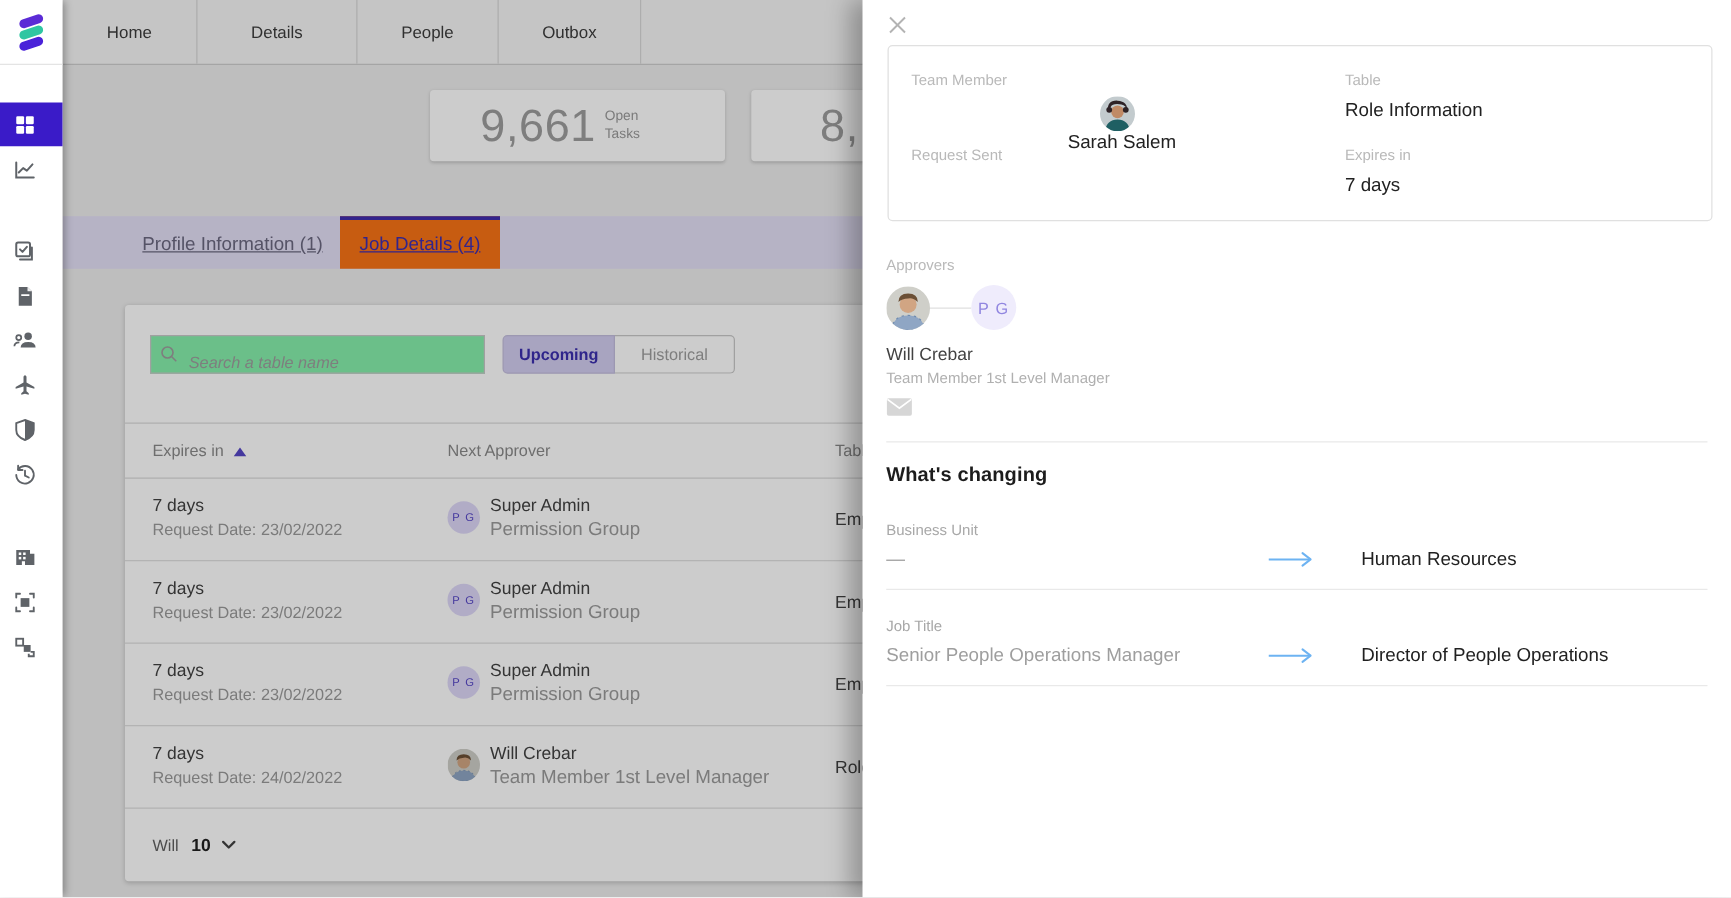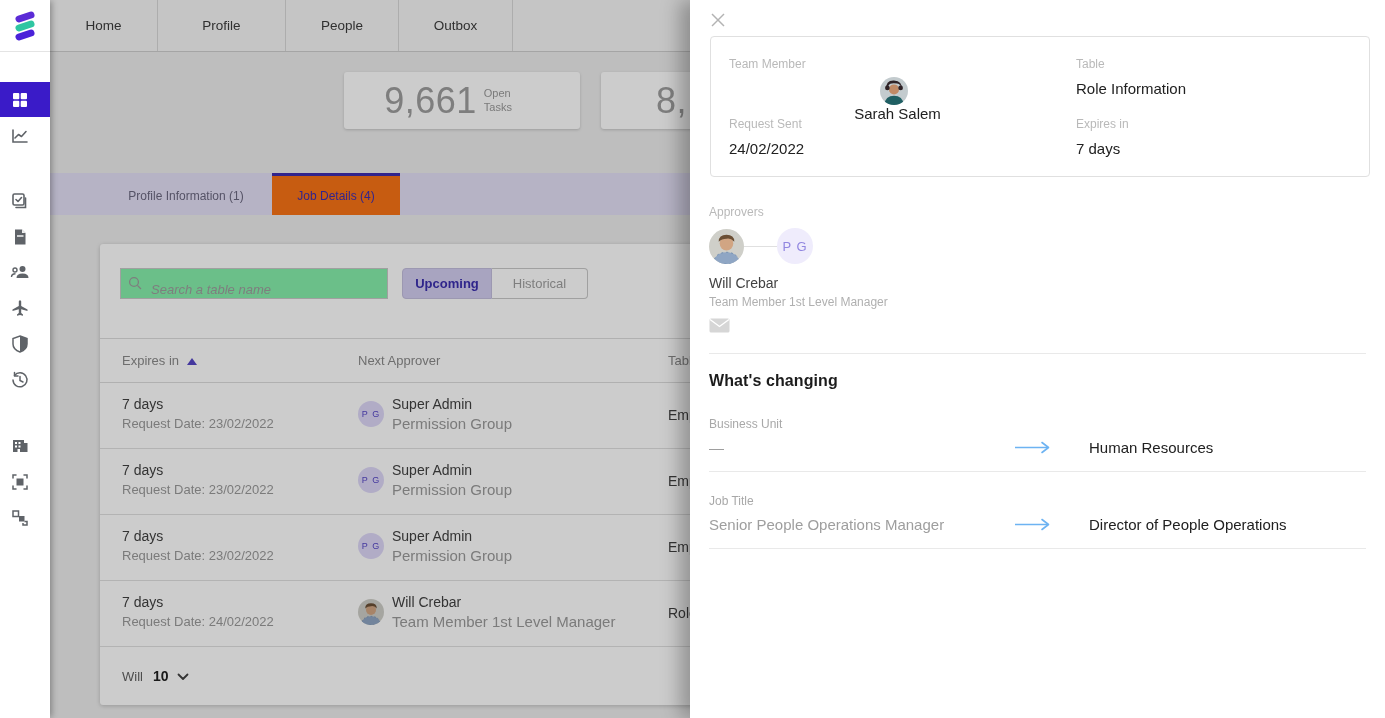--- a/index.html
+++ b/index.html
@@ -22,21 +22,21 @@
                box-shadow:0 1px 3px rgba(0,0,0,0.18); display:flex; align-items:center; justify-content:center; }
   .stat-1 { left:89px;  width:233px; }
   .stat-2 { left:344px; width:236px; }
   .stat-3 { left:601px; width:236px; justify-content:flex-start; padding-left:55px; }
   .stat-value { font-size:36px; font-weight:300; color:#9e9e9e; letter-spacing:0.5px; }
   .stat-label { font-size:11px; color:#9a9a9a; width:56px; margin-left:7px; line-height:1.25; }
 
   .tabstrip { position:absolute; left:50px; right:0; top:173px; height:42px; background:#e4e0f7;
               display:flex; padding-left:50px; }
   .page-tab { height:100%; display:flex; align-items:center; justify-content:center;
-              font-size:12px; color:#6b6880; border-top:3px solid transparent; cursor:pointer; }
+              font-size:15px; color:#6b6880; border-top:3px solid transparent; cursor:pointer;text-decoration:underline; }
   .page-tab.t0 { width:172px; }
   .page-tab.t1 { width:128px; }
   .page-tab.active { background:#f97316; border-top:3px solid #3f2eb0; color:#3f2eb0; }
 
   .table-card { position:absolute; left:100px; top:244px; width:990px; height:461px; background:#ffffff;
                 border-radius:3px; box-shadow:0 1px 4px rgba(0,0,0,0.2); }
   .search-box { position:absolute; left:20px; top:24px; width:268px; height:31px; }
   .search-box input { width:100%; height:100%; border:1px solid #c9c9c9; border-radius:0;
                       padding:12px 8px 0 30px; font-size:13px; color:#424242; background:#86efac;
                       font-family:"Liberation Sans", sans-serif; outline:none; }
@@ -119,21 +119,21 @@
 
 <div class="stage">
 
   <div class="main">
 
     <div class="topnav">
       <div class="nav-tab">
           <span>Home</span>
         </div>
       <div class="nav-tab">
-          <span>Profile</span>
+          <span>Details</span>
         </div>
       <div class="nav-tab">
           <span>People</span>
         </div>
       <div class="nav-tab">
           <span>Outbox</span>
         </div>
     </div>
 
     <div class="stats">
@@ -395,21 +395,20 @@
             </svg>
           <span class="tm-name">Sarah Salem</span>
         </div>
       </div>
       <div class="fld">
         <div class="fld-label">Table</div>
         <div class="fld-value">Role Information</div>
       </div>
       <div class="fld rowb">
         <div class="fld-label">Request Sent</div>
-        <div class="fld-value">24/02/2022</div>
       </div>
       <div class="fld rowb">
         <div class="fld-label">Expires in</div>
         <div class="fld-value">7 days</div>
       </div>
     </div>
 
     <div class="panel-body">
       <div class="apv-label">Approvers</div>
       <div class="apv-row">

